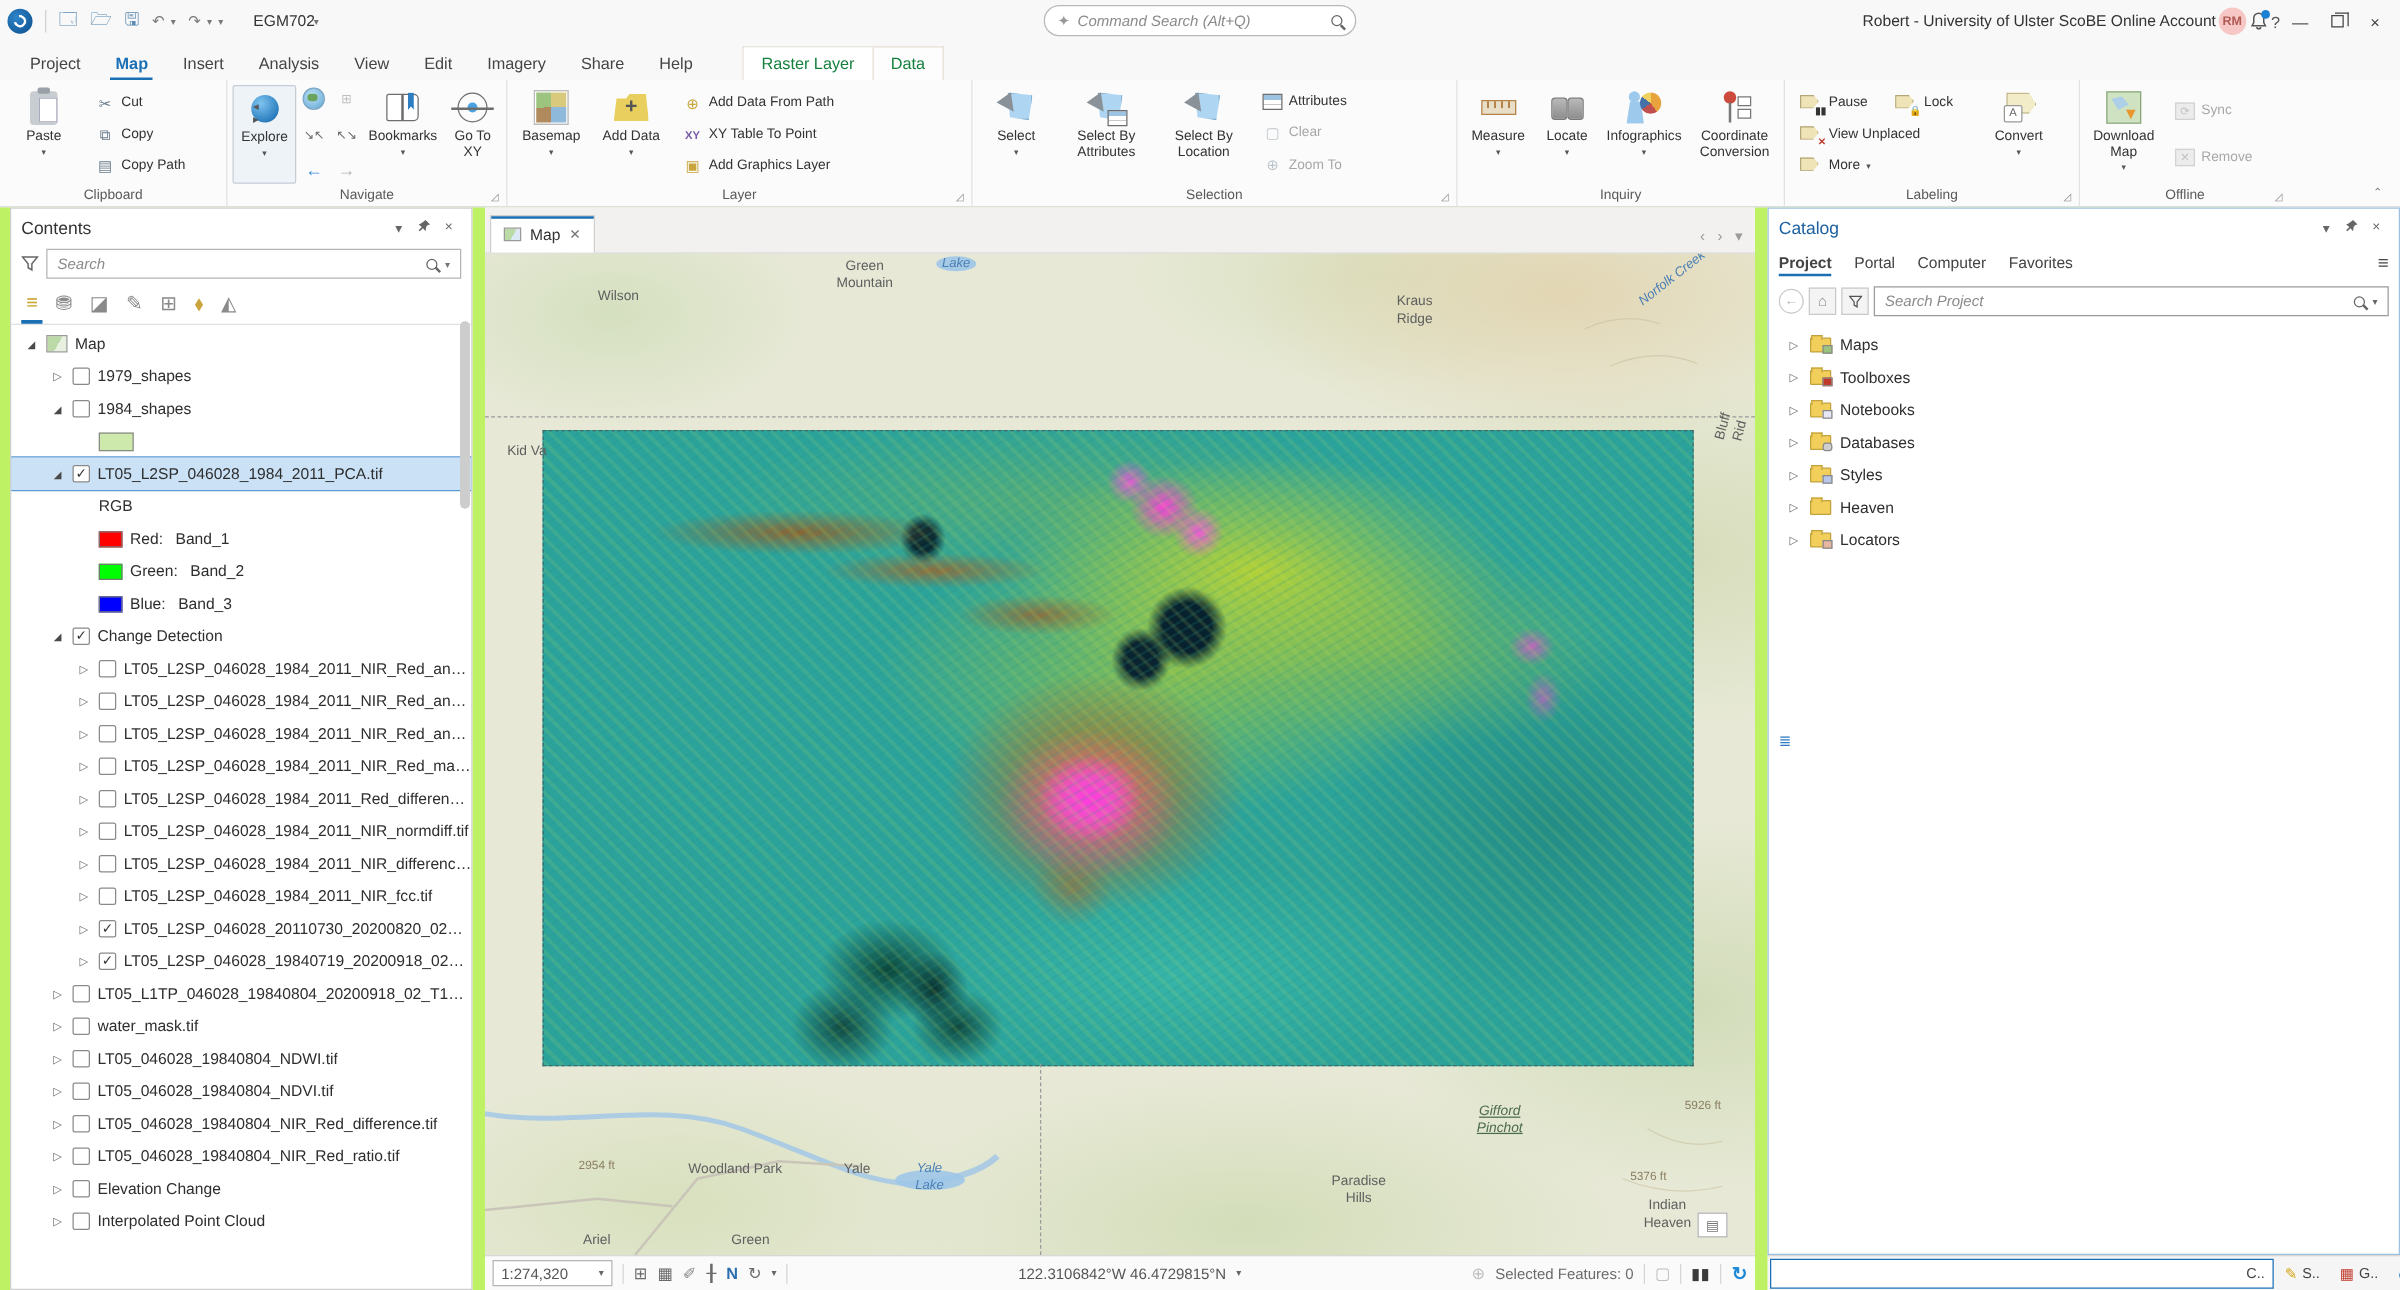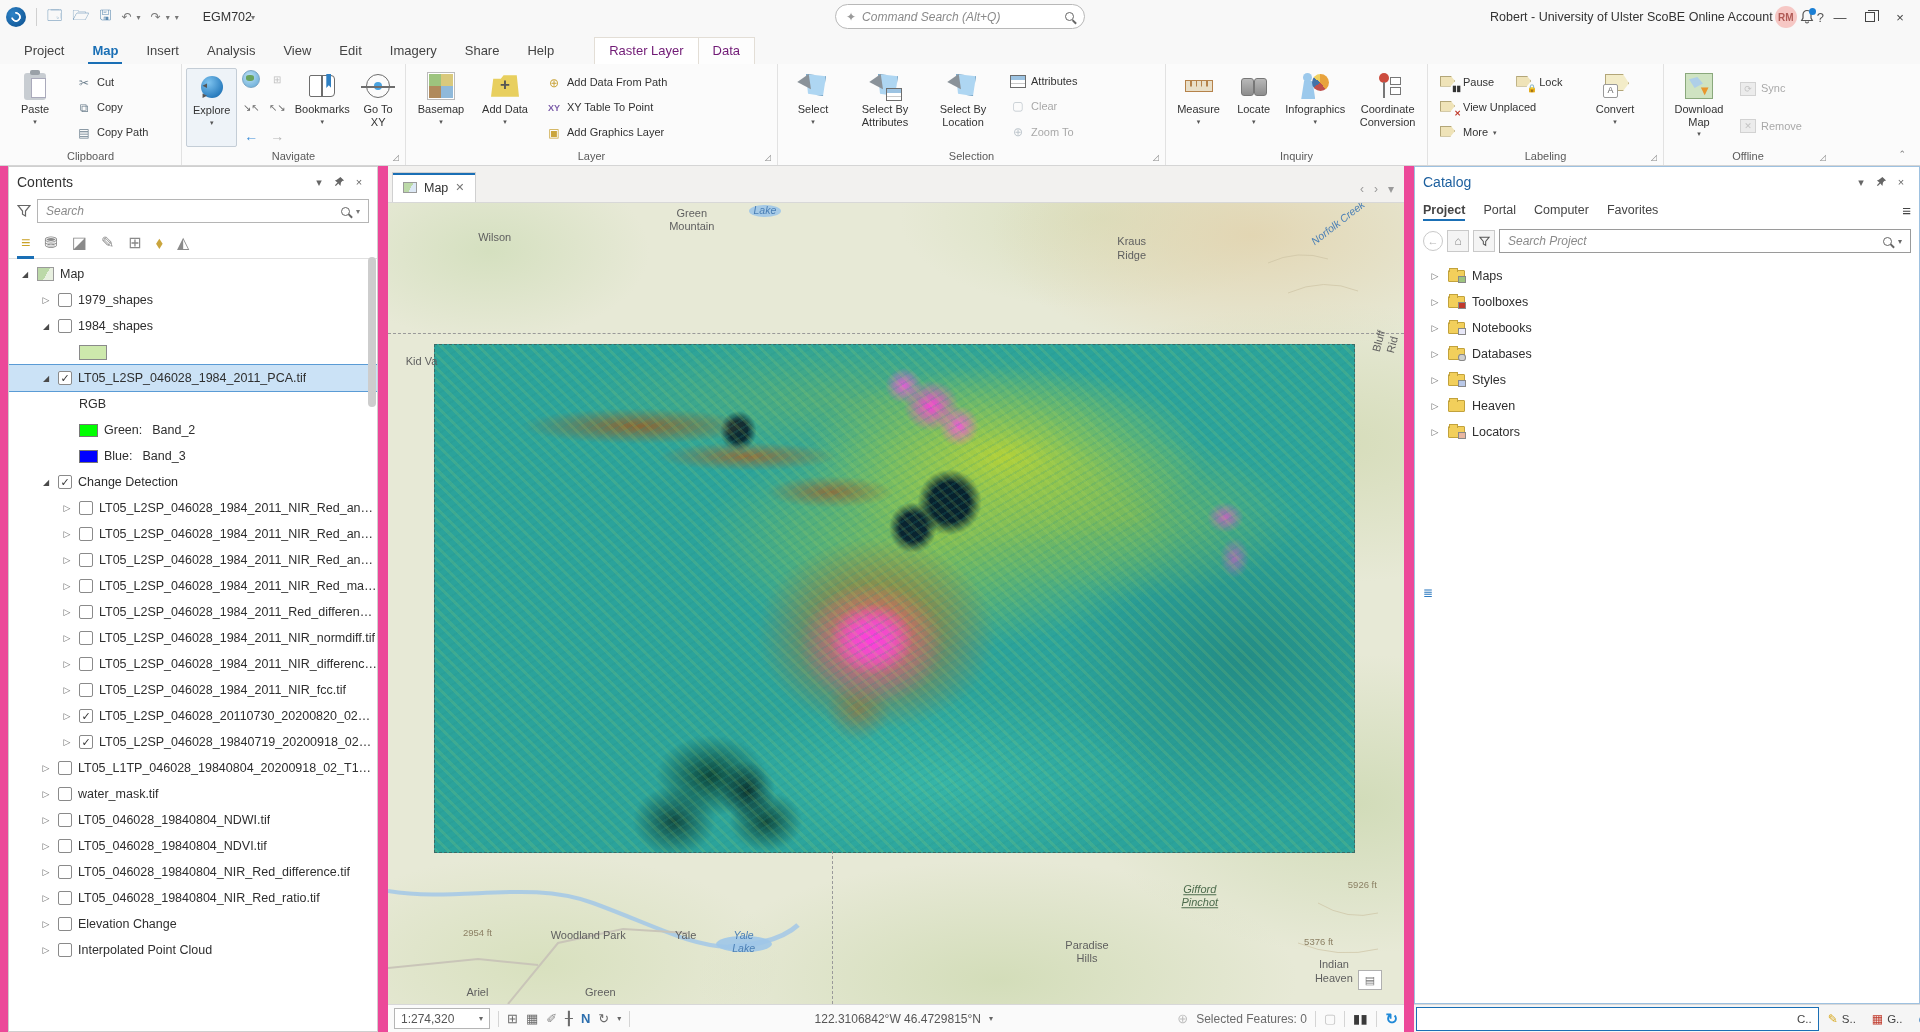--- a/index.html
+++ b/index.html
@@ -32,21 +32,21 @@
   .winbtn { color:#444; font-size:13px; width:28px; text-align:center; }
   .restore-box { display:inline-block; width:10px; height:10px; border:1px solid #444; position:relative; }
   .restore-box::before{ content:""; position:absolute; left:2px; top:-3px; width:10px; height:10px; border:1px solid #444; border-bottom:none; border-left:none; }
 
   
   .tabrow { position:absolute; left:0; top:34px; width:100%; height:30px; background:#f8f8f8; display:flex; align-items:flex-end; padding-left:10px; }
   .rtab { padding:5px 14px 6px; font-size:13px; color:#444; position:relative; }
   .rtab.active { color:#1a6fb5; font-weight:bold; }
   .rtab.active::after { content:""; position:absolute; left:10px; right:10px; bottom:0; height:2px; background:#1a6fb5; }
   .ctxgroup { margin-left:26px; display:flex; align-items:flex-end; background:#fdfdfd; border:1px solid #e3ded6; border-bottom:none; }
-  .ctab { padding:5px 14px 6px; font-size:13px; color:#701a75; }
+  .ctab { padding:5px 14px 6px; font-size:13px; color:#15803d; }
   .ctab.active { background:#fff; border-right:1px solid #e3ded6; }
 
   
   .ribbon { position:absolute; left:0; top:64px; width:100%; height:102px; background:#fbfbfb; border-bottom:1px solid #d5d5d5; display:flex; }
   .rgroup { display:flex; flex-direction:column; border-right:1px solid #e2e2e2; padding:4px 4px 0; }
   .rbody { flex:1; display:flex; align-items:stretch; gap:2px; }
   .rfoot { height:18px; display:flex; align-items:center; justify-content:center; gap:6px; color:#5a5a5a; font-size:11px; position:relative; }
   .launcher { position:absolute; right:2px; bottom:3px; font-size:8px; color:#8a8a8a; }
   .rbtn { display:flex; flex-direction:column; align-items:center; justify-content:flex-start; gap:2px; padding:3px 6px; border-radius:2px; }
   .rbtn.large { width:62px; text-align:center; }
@@ -107,21 +107,21 @@
   .ic-convert::after{content:"A";position:absolute;left:2px;bottom:0;width:13px;height:12px;border:1px solid #999;background:#fff;border-radius:2px;font-size:9px;text-align:center;color:#666;}
   .ic-download { width:28px; height:26px; background:#cfe3c2; border:1px solid #8aa87c; position:relative; }
   .ic-download::before{content:"";position:absolute;left:3px;top:3px;width:14px;height:11px;background:#aecfe8;clip-path:polygon(0 20%,60% 0,100% 60%,40% 100%);}
   .ic-download::after{content:"▼";position:absolute;right:1px;bottom:0;color:#e8972e;font-size:13px;}
   .ic-graybox { width:16px; height:14px; background:#d8d8d8; border:1px solid #9a9a9a; display:inline-flex;align-items:center;justify-content:center;font-size:9px;color:#777;}
   .navminis { display:grid; grid-template-columns:20px 20px; gap:2px 6px; align-content:space-between; padding:3px 2px; }
   .navminis .cell { display:flex; align-items:center; justify-content:center; font-size:10px; color:#6b6b6b; height:16px;}
   .arr-blue { color:#3d8ed8; font-size:14px; } .arr-gray { color:#b5b5b5; font-size:14px; }
 
   
-  .main { position:absolute; left:0; top:166px; width:1820px; height:866px; background:#ec4899; }
+  .main { position:absolute; left:0; top:166px; width:1820px; height:866px; background:#bef264; }
   .panel { position:absolute; top:0; background:#fff; border:1px solid #cfcfcf; }
   .panel-head { height:30px; display:flex; align-items:center; padding:0 8px; font-size:14px; }
   .panel-head .ttl { flex:1; }
   .phbtn { width:20px; text-align:center; color:#666; font-size:11px; }
 
   
   .contents { left:8px; width:370px; height:866px; display:flex; flex-direction:column; }
   .searchrow { display:flex; align-items:center; gap:6px; padding:2px 8px;justify-content:center; }
   .funnel { width:14px; height:14px; }
   .searchbox { flex:1; height:24px; border:1px solid #b5b5b5; display:flex; align-items:center; padding:0 8px; gap:6px; background:#fff; }
@@ -625,20 +625,26 @@
             <span class="exp expanded">◢</span>
             <span class="cb">✓</span>
             <span class="lbl">LT05_L2SP_046028_1984_2011_PCA.tif</span>
           </div>
           <div class="trow" style="padding-left: 52px;">
             <span class="exp"></span>
             <span class="lbl">RGB</span>
           </div>
           <div class="trow" style="padding-left: 52px;">
             <span class="exp"></span>
+            <span class="chip" style="background: rgb(255, 0, 0);"></span>
+            <span class="lbl">Red:</span>
+            <span class="lbl" style="margin-left: 4px;">Band_1</span>
+          </div>
+          <div class="trow" style="padding-left: 52px;">
+            <span class="exp"></span>
             <span class="chip" style="background: rgb(0, 255, 0);"></span>
             <span class="lbl">Green:</span>
             <span class="lbl" style="margin-left: 4px;">Band_2</span>
           </div>
           <div class="trow" style="padding-left: 52px;">
             <span class="exp"></span>
             <span class="chip" style="background: rgb(0, 0, 255);"></span>
             <span class="lbl">Blue:</span>
             <span class="lbl" style="margin-left: 4px;">Band_3</span>
           </div>

